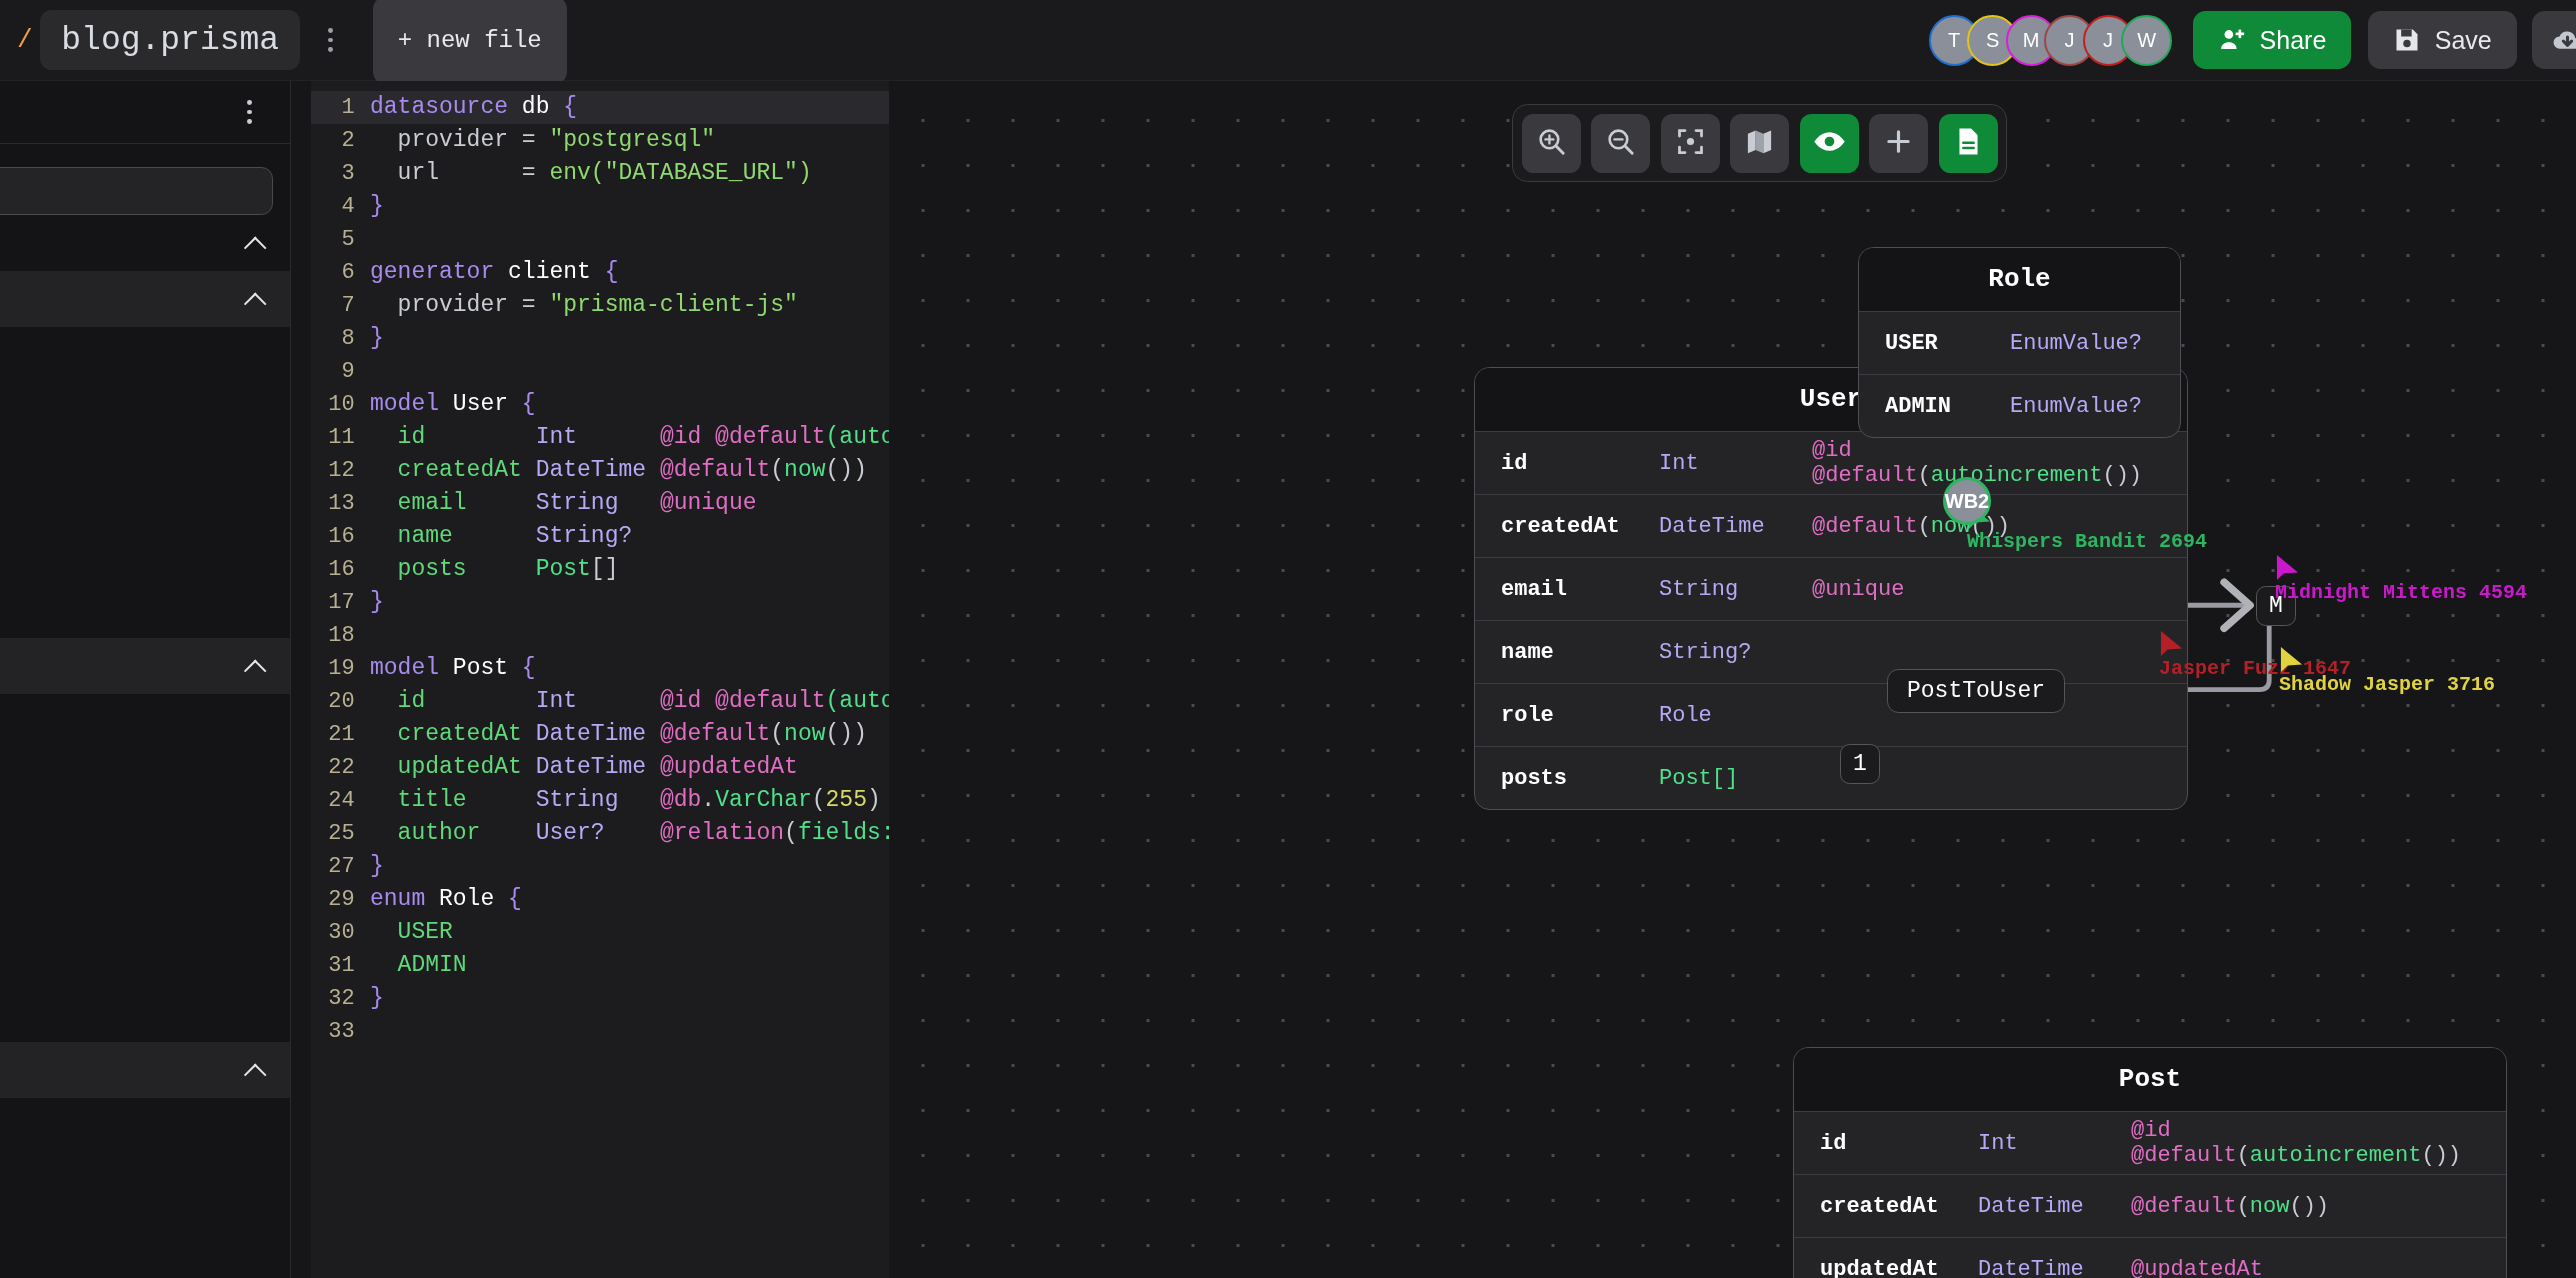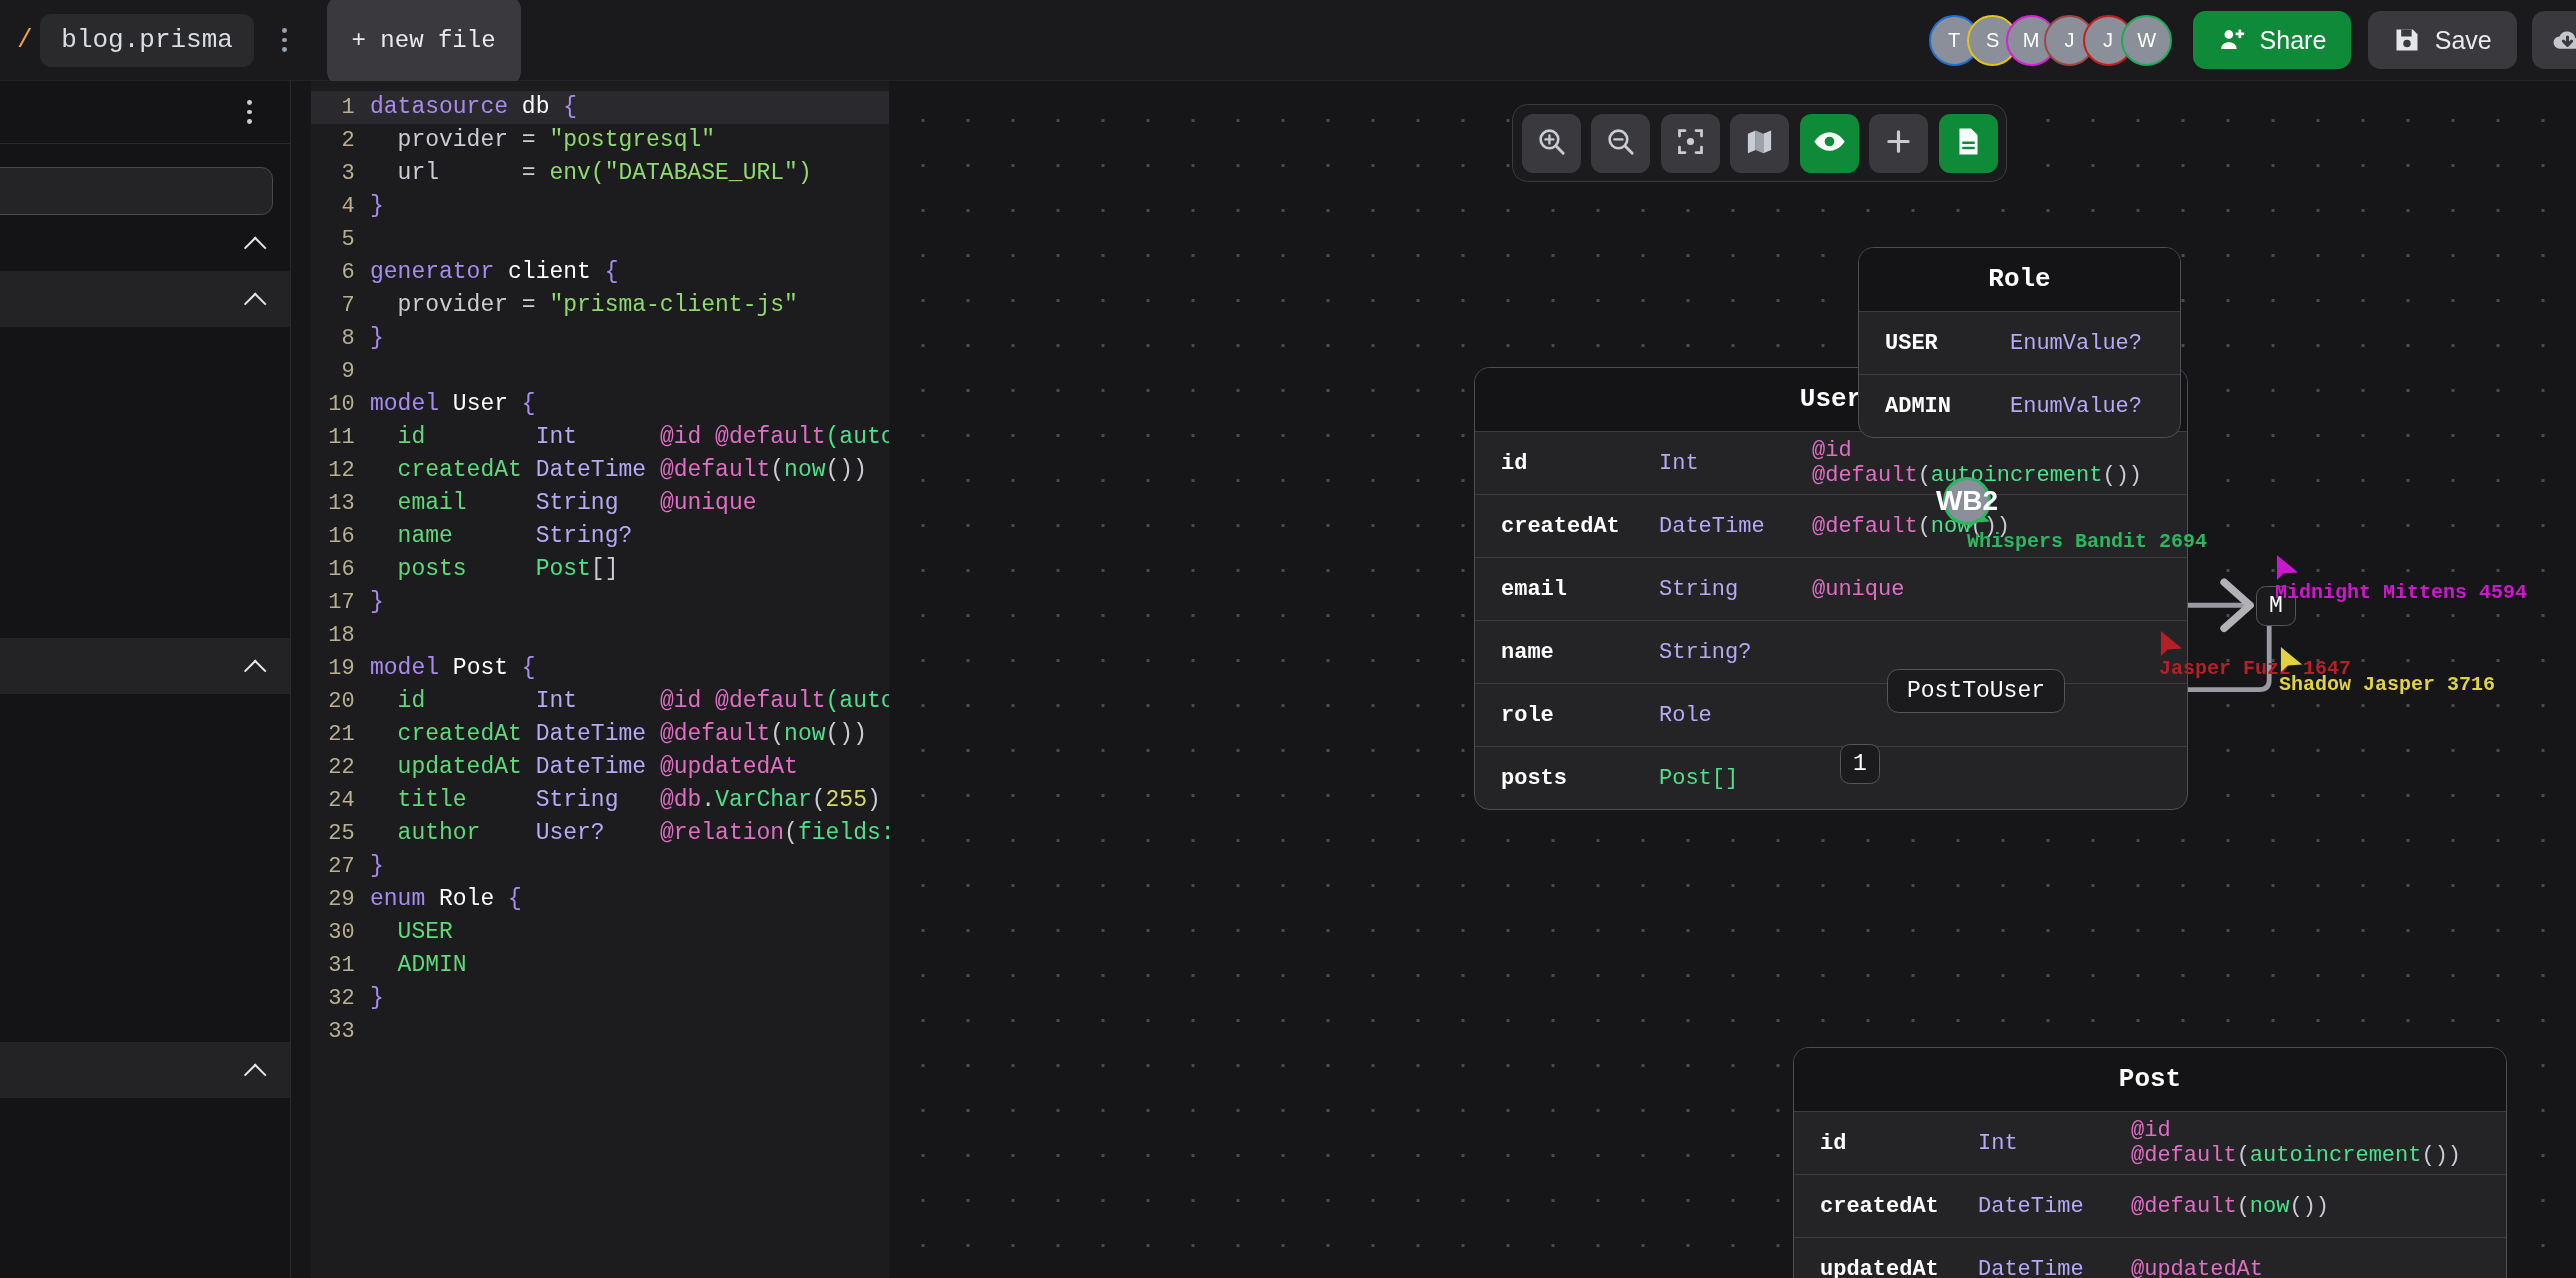--- a/index.html
+++ b/index.html
@@ -18,21 +18,21 @@
     display: flex; align-items: center;
     border-bottom: 1px solid #232326;
   }
   .slash {
     color: #f0a04a; font-family: "Liberation Mono", monospace;
     font-size: 26px; margin-left: 17px; margin-right: 7.7px;
   }
   .filechip {
     background: #2a2a2d; border-radius: 11.5px;
     padding: 11.5px 21px; color: #d9dde3;
-    font-family: "Liberation Mono", monospace; font-size: 26px;
+    font-family: "Liberation Mono", monospace; font-size: 33px;
     white-space: nowrap;
   }
   .kebab {
     width: 42px; height: 48px; margin-left: 9.6px;
     display: flex; flex-direction: column; align-items: center;
     justify-content: center; gap: 4.8px; cursor: pointer;
   }
   .kebab i { width: 4.8px; height: 4.8px; border-radius: 50%; background: #9aa0a8; display: block; }
   .newfile {
     background: #3a3a3e; border-radius: 13.4px;
@@ -199,21 +199,21 @@
   
   .cursor { position: absolute; }
   .cursor .lbl {
     position: absolute; left: 0; top: 27px; white-space: nowrap;
     font-family: "Liberation Mono", monospace; font-size: 20px; font-weight: bold;
   }
   .presence-av {
     position: absolute; width: 48px; height: 48px; border-radius: 50%;
     background: #8a8f99; border: 3.8px solid #2eb561;
     display: flex; align-items: center; justify-content: center;
-    color: #fff; font-size: 28px; font-weight: bold;
+    color: #fff; font-size: 20px; font-weight: bold;
   }
 </style>
 </head>
 <body>
 
 <div class="app">
 
   <div class="topbar">
     <span class="slash">/</span>
     <div class="filechip">blog.prisma</div>

